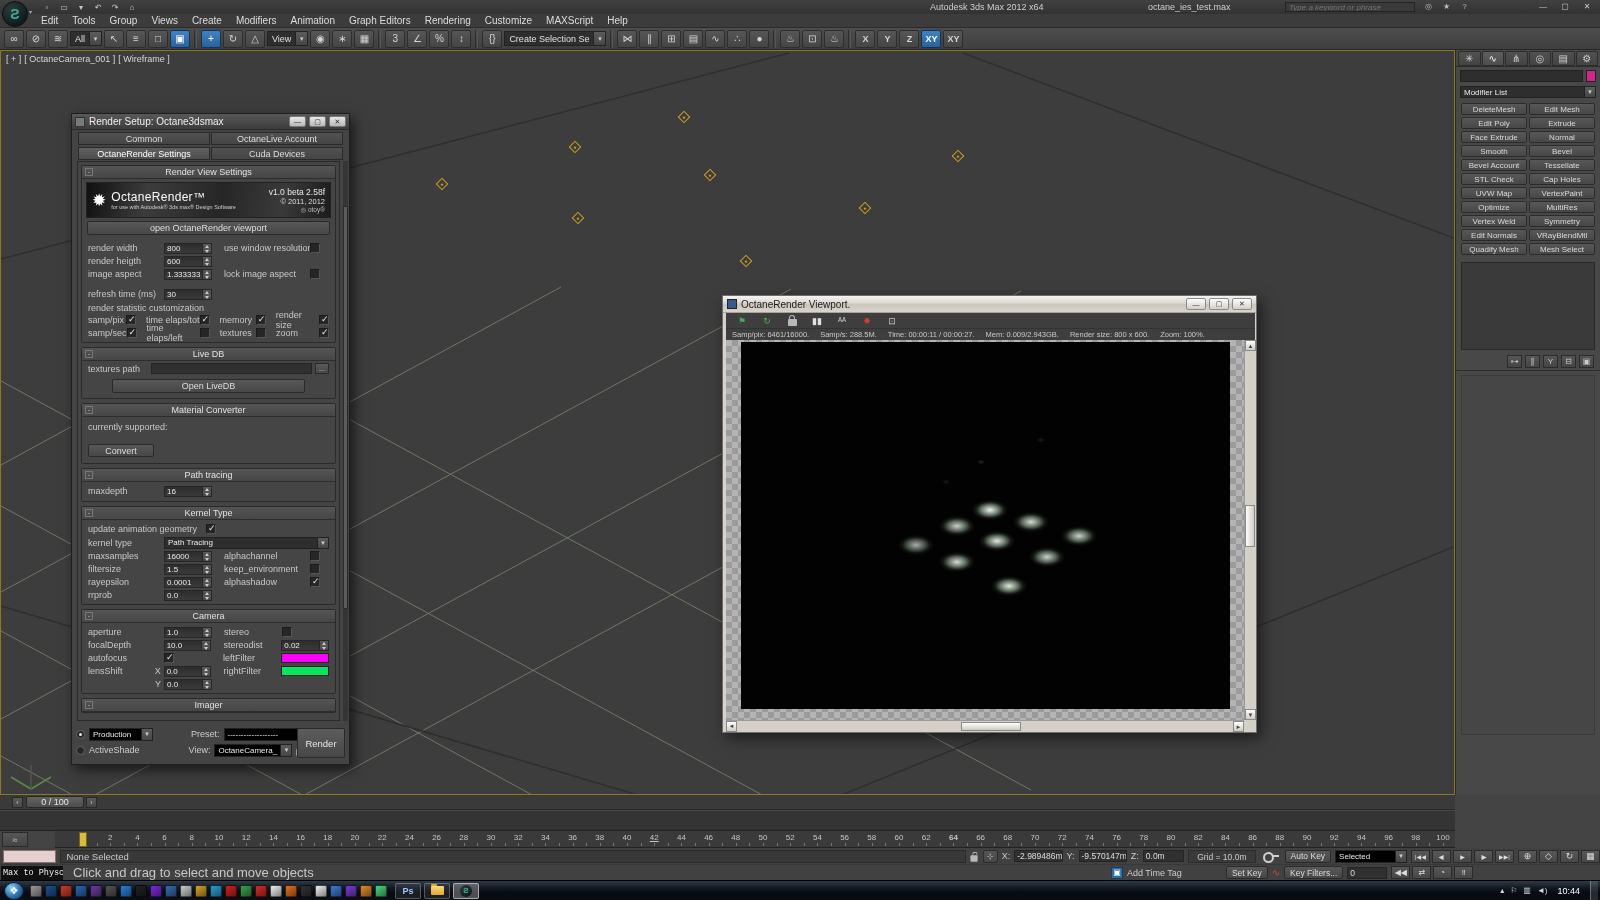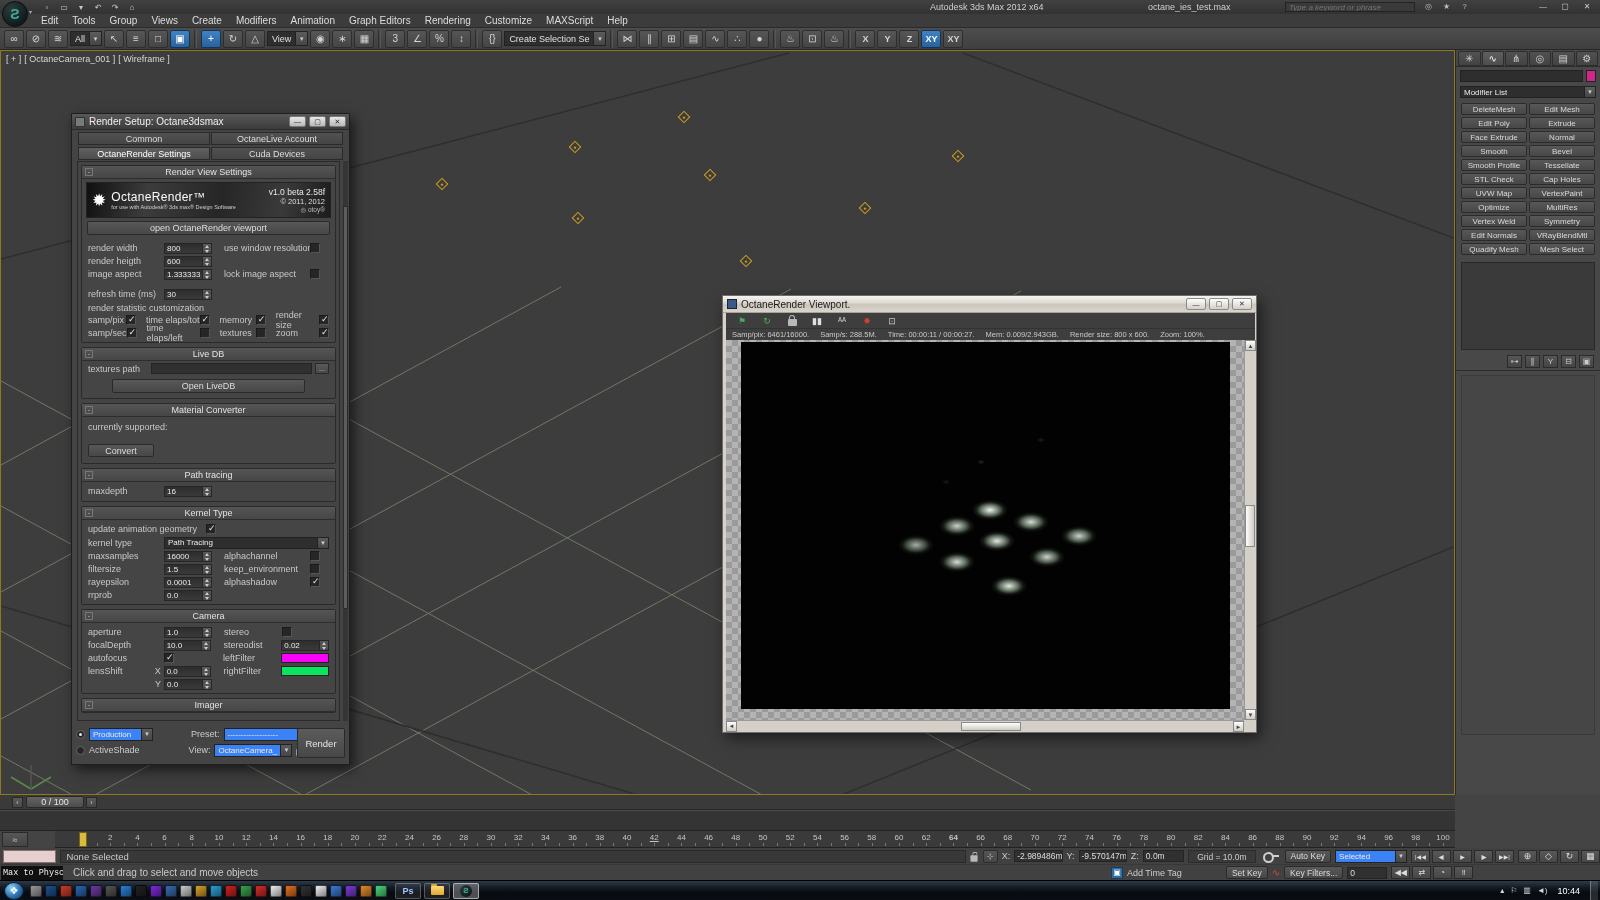--- a/index.html
+++ b/index.html
@@ -64,26 +64,26 @@
 .ruler{position:absolute;left:55px;top:831px;width:1400px;height:17px;background:#3a3a3a;border-bottom:1px solid #222}
 .rulbtn{position:absolute;left:2px;top:832px;width:26px;height:15px;background:linear-gradient(#565656,#454545);border:1px solid #2a2a2a;font-size:9px;color:#ccc;display:flex;align-items:center;justify-content:center}
 .tick{position:absolute;top:2px;font-size:8px;color:#c6c6c6;transform:translateX(-50%)}
 .tickline{position:absolute;bottom:1px;width:1px;height:3px;background:#777}
 .curframe{position:absolute;left:24px;top:1px;width:8px;height:15px;background:#d9bc3f;border:1px solid #776618}
 .statusA{position:absolute;left:0;top:848px;width:1600px;height:16px;background:#414141;display:flex;align-items:center;gap:4px}
 .statusB{position:absolute;left:0;top:864px;width:1600px;height:16px;background:#414141;border-top:1px solid #383838;display:flex;align-items:center;gap:4px}
 .minilistener{margin-left:3px;width:58px;height:13px;background:#e6cfcf;border:1px solid #8a6f6f}
 .listenertext{margin-left:1px;width:62px;height:14px;background:#101010;color:#f0f0f0;font-family:"Liberation Mono",monospace;font-size:8.5px;line-height:14px;padding-left:2px;white-space:nowrap;overflow:hidden}
 .selstatus{width:985px;height:13px;background:#383838;border:1px solid #2a2a2a;color:#ccc;font-size:9.5px;line-height:12px;padding-left:5px}
-.prompt{font-size:10px;color:#c8c8c8;padding-left:6px;width:1040px}
+.prompt{font-size:13px;color:#c8c8c8;padding-left:6px;width:1040px}
 .coordlbl{font-size:9px;color:#ccc}
 .coordfld{width:52px;height:12px;background:#303030;border:1px solid #242424;color:#ddd;font-size:8.5px;line-height:11px;padding:0 2px;overflow:hidden;white-space:nowrap}
 .gridbox{width:74px;height:13px;background:#3a3a3a;border:1px solid #2c2c2c;color:#ccc;font-size:8.5px;line-height:12px;text-align:center}
 .sbtn{height:13px;background:linear-gradient(#585858,#474747);border:1px solid #2a2a2a;border-radius:2px;color:#ddd;font-size:8.5px;display:flex;align-items:center;justify-content:center;padding:0 5px;white-space:nowrap}
-.sdd{height:13px;background:#3b82f6;border:1px solid #222;display:flex;align-items:center}
+.sdd{height:13px;background:#000000;border:1px solid #222;display:flex;align-items:center}
 .tcbtn{width:19px;height:13px;background:linear-gradient(#585858,#474747);border:1px solid #2a2a2a;color:#ddd;font-size:6px;display:flex;align-items:center;justify-content:center;white-space:nowrap}
 .keyspin{width:40px;height:12px;background:#303030;border:1px solid #242424;color:#ddd;font-size:8.5px;line-height:11px;padding:0 2px}
 .keyicon{width:16px;height:10px;position:relative;margin:0 3px}
 .keyicon::before{content:'';position:absolute;left:0;top:1px;width:7px;height:7px;border:2px solid #cfcfcf;border-radius:50%}
 .keyicon::after{content:'';position:absolute;left:9px;top:4px;width:7px;height:2px;background:#cfcfcf}
 .redcurve{color:#d44;font-size:10px}
 .attag{width:12px;height:12px;background:#2d6da3;border:1px solid #1a3c5a;color:#fff;font-size:8px;display:flex;align-items:center;justify-content:center}
 .sblabel{font-size:9px;color:#ccc;white-space:nowrap}
 
 
@@ -354,21 +354,21 @@
     </div>
     <div class="modgrid" id="cp-mods">
         <div class="modbtn">DeleteMesh</div>
         <div class="modbtn">Edit Mesh</div>
         <div class="modbtn">Edit Poly</div>
         <div class="modbtn">Extrude</div>
         <div class="modbtn">Face Extrude</div>
         <div class="modbtn">Normal</div>
         <div class="modbtn">Smooth</div>
         <div class="modbtn">Bevel</div>
-        <div class="modbtn">Smooth Profile</div>
+        <div class="modbtn">Bevel Account</div>
         <div class="modbtn">Tessellate</div>
         <div class="modbtn">STL Check</div>
         <div class="modbtn">Cap Holes</div>
         <div class="modbtn">UVW Map</div>
         <div class="modbtn">VertexPaint</div>
         <div class="modbtn">Optimize</div>
         <div class="modbtn">MultiRes</div>
         <div class="modbtn">Vertex Weld</div>
         <div class="modbtn">Symmetry</div>
         <div class="modbtn">Edit Normals</div>

